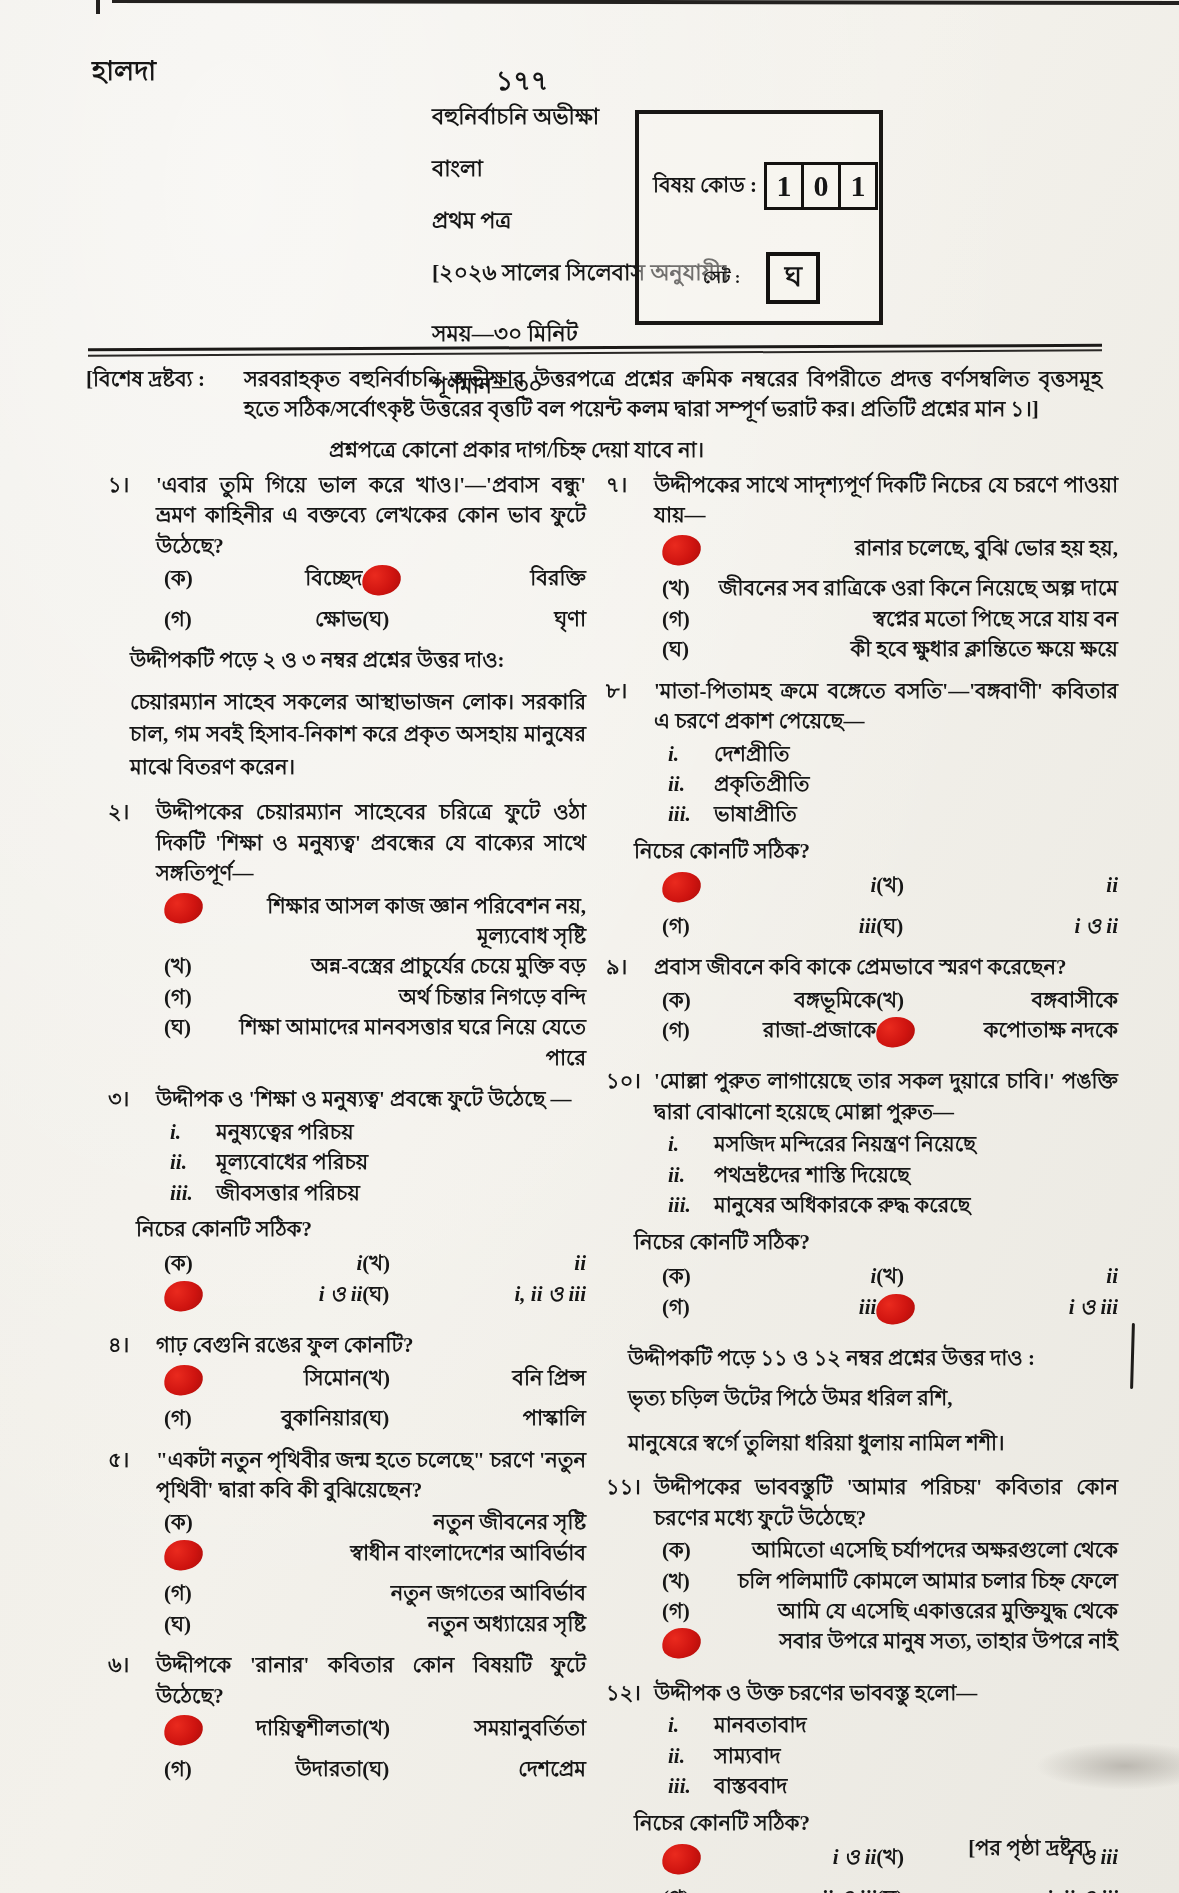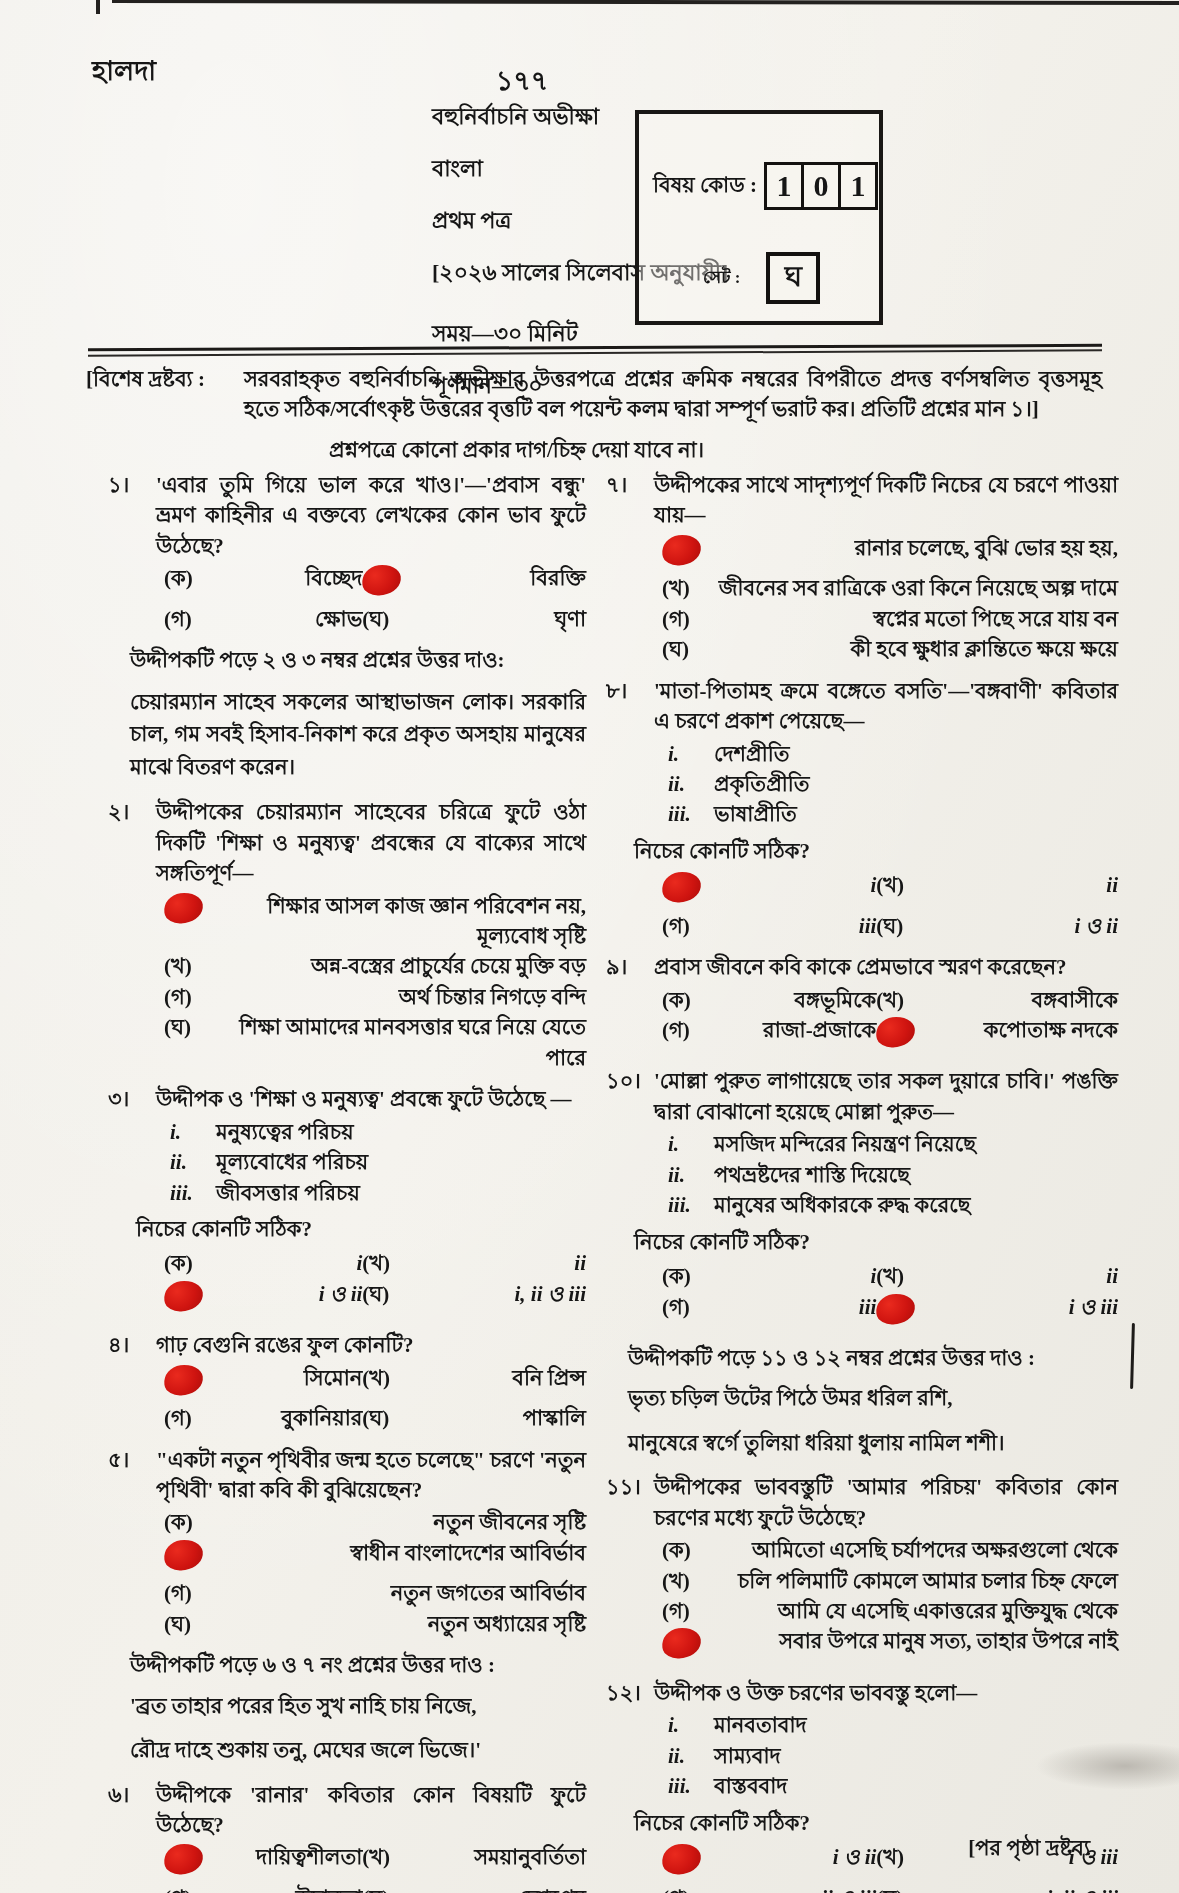--- a/index.html
+++ b/index.html
@@ -249,25 +249,20 @@
               <span class="opt-label">(গ)</span>
               <span class="opt-text">নতুন জগতের আবির্ভাব</span>
             </div>
             <div class="opt">
               <span class="opt-label">(ঘ)</span>
               <span class="opt-text">নতুন অধ্যায়ের সৃষ্টি</span>
             </div>
           </div>
         </div>
       </div>
-      <div class="stim">
-        <div class="stim-intro">উদ্দীপকটি পড়ে ৬ ও ৭ নং প্রশ্নের উত্তর দাও :</div>
-        <div class="stim-line">'ব্রত তাহার পরের হিত সুখ নাহি চায় নিজে,</div>
-        <div class="stim-line">রৌদ্র দাহে শুকায় তনু, মেঘের জলে ভিজে।'</div>
-      </div>
       <div class="q">
         <div class="q-num">৬।</div>
         <div class="q-body">
           <div class="q-text">উদ্দীপকে 'রানার' কবিতার কোন বিষয়টি ফুটে উঠেছে?</div>
           <div class="opts two-col">
             <div class="opt">
               <span class="opt-label"><span class="mark"></span></span>
               <span class="opt-text">দায়িত্বশীলতা</span>
             </div>
             <div class="opt">

